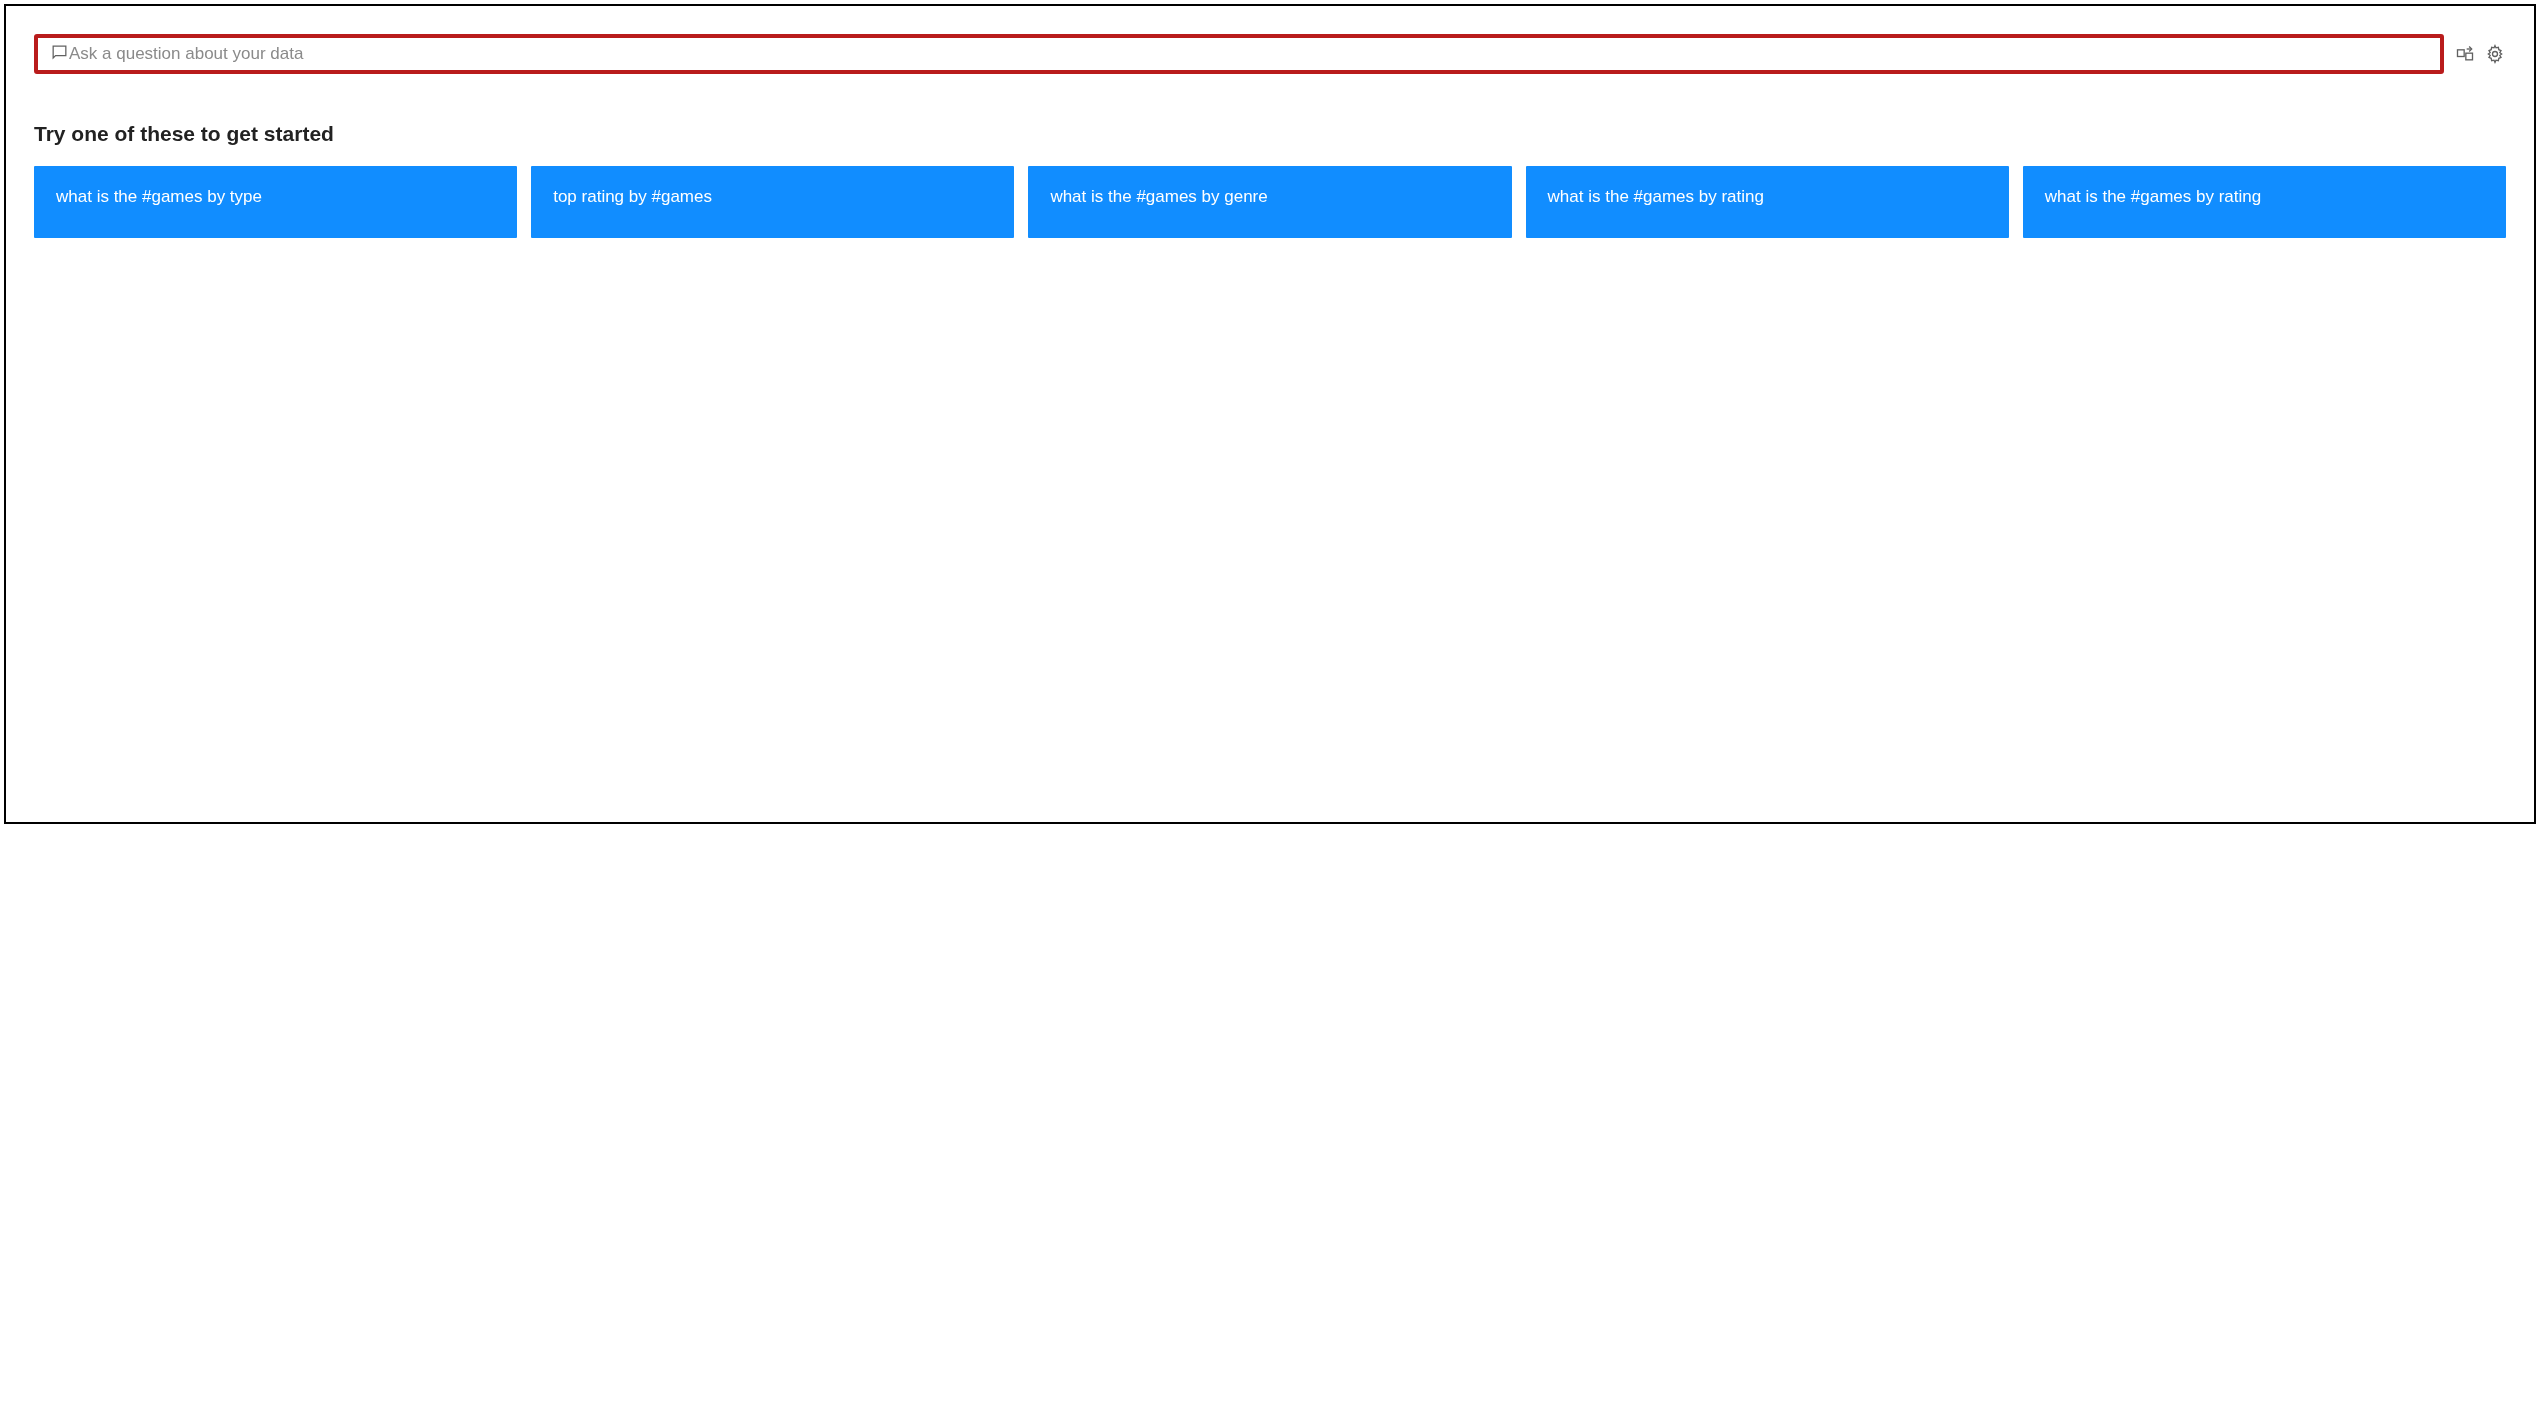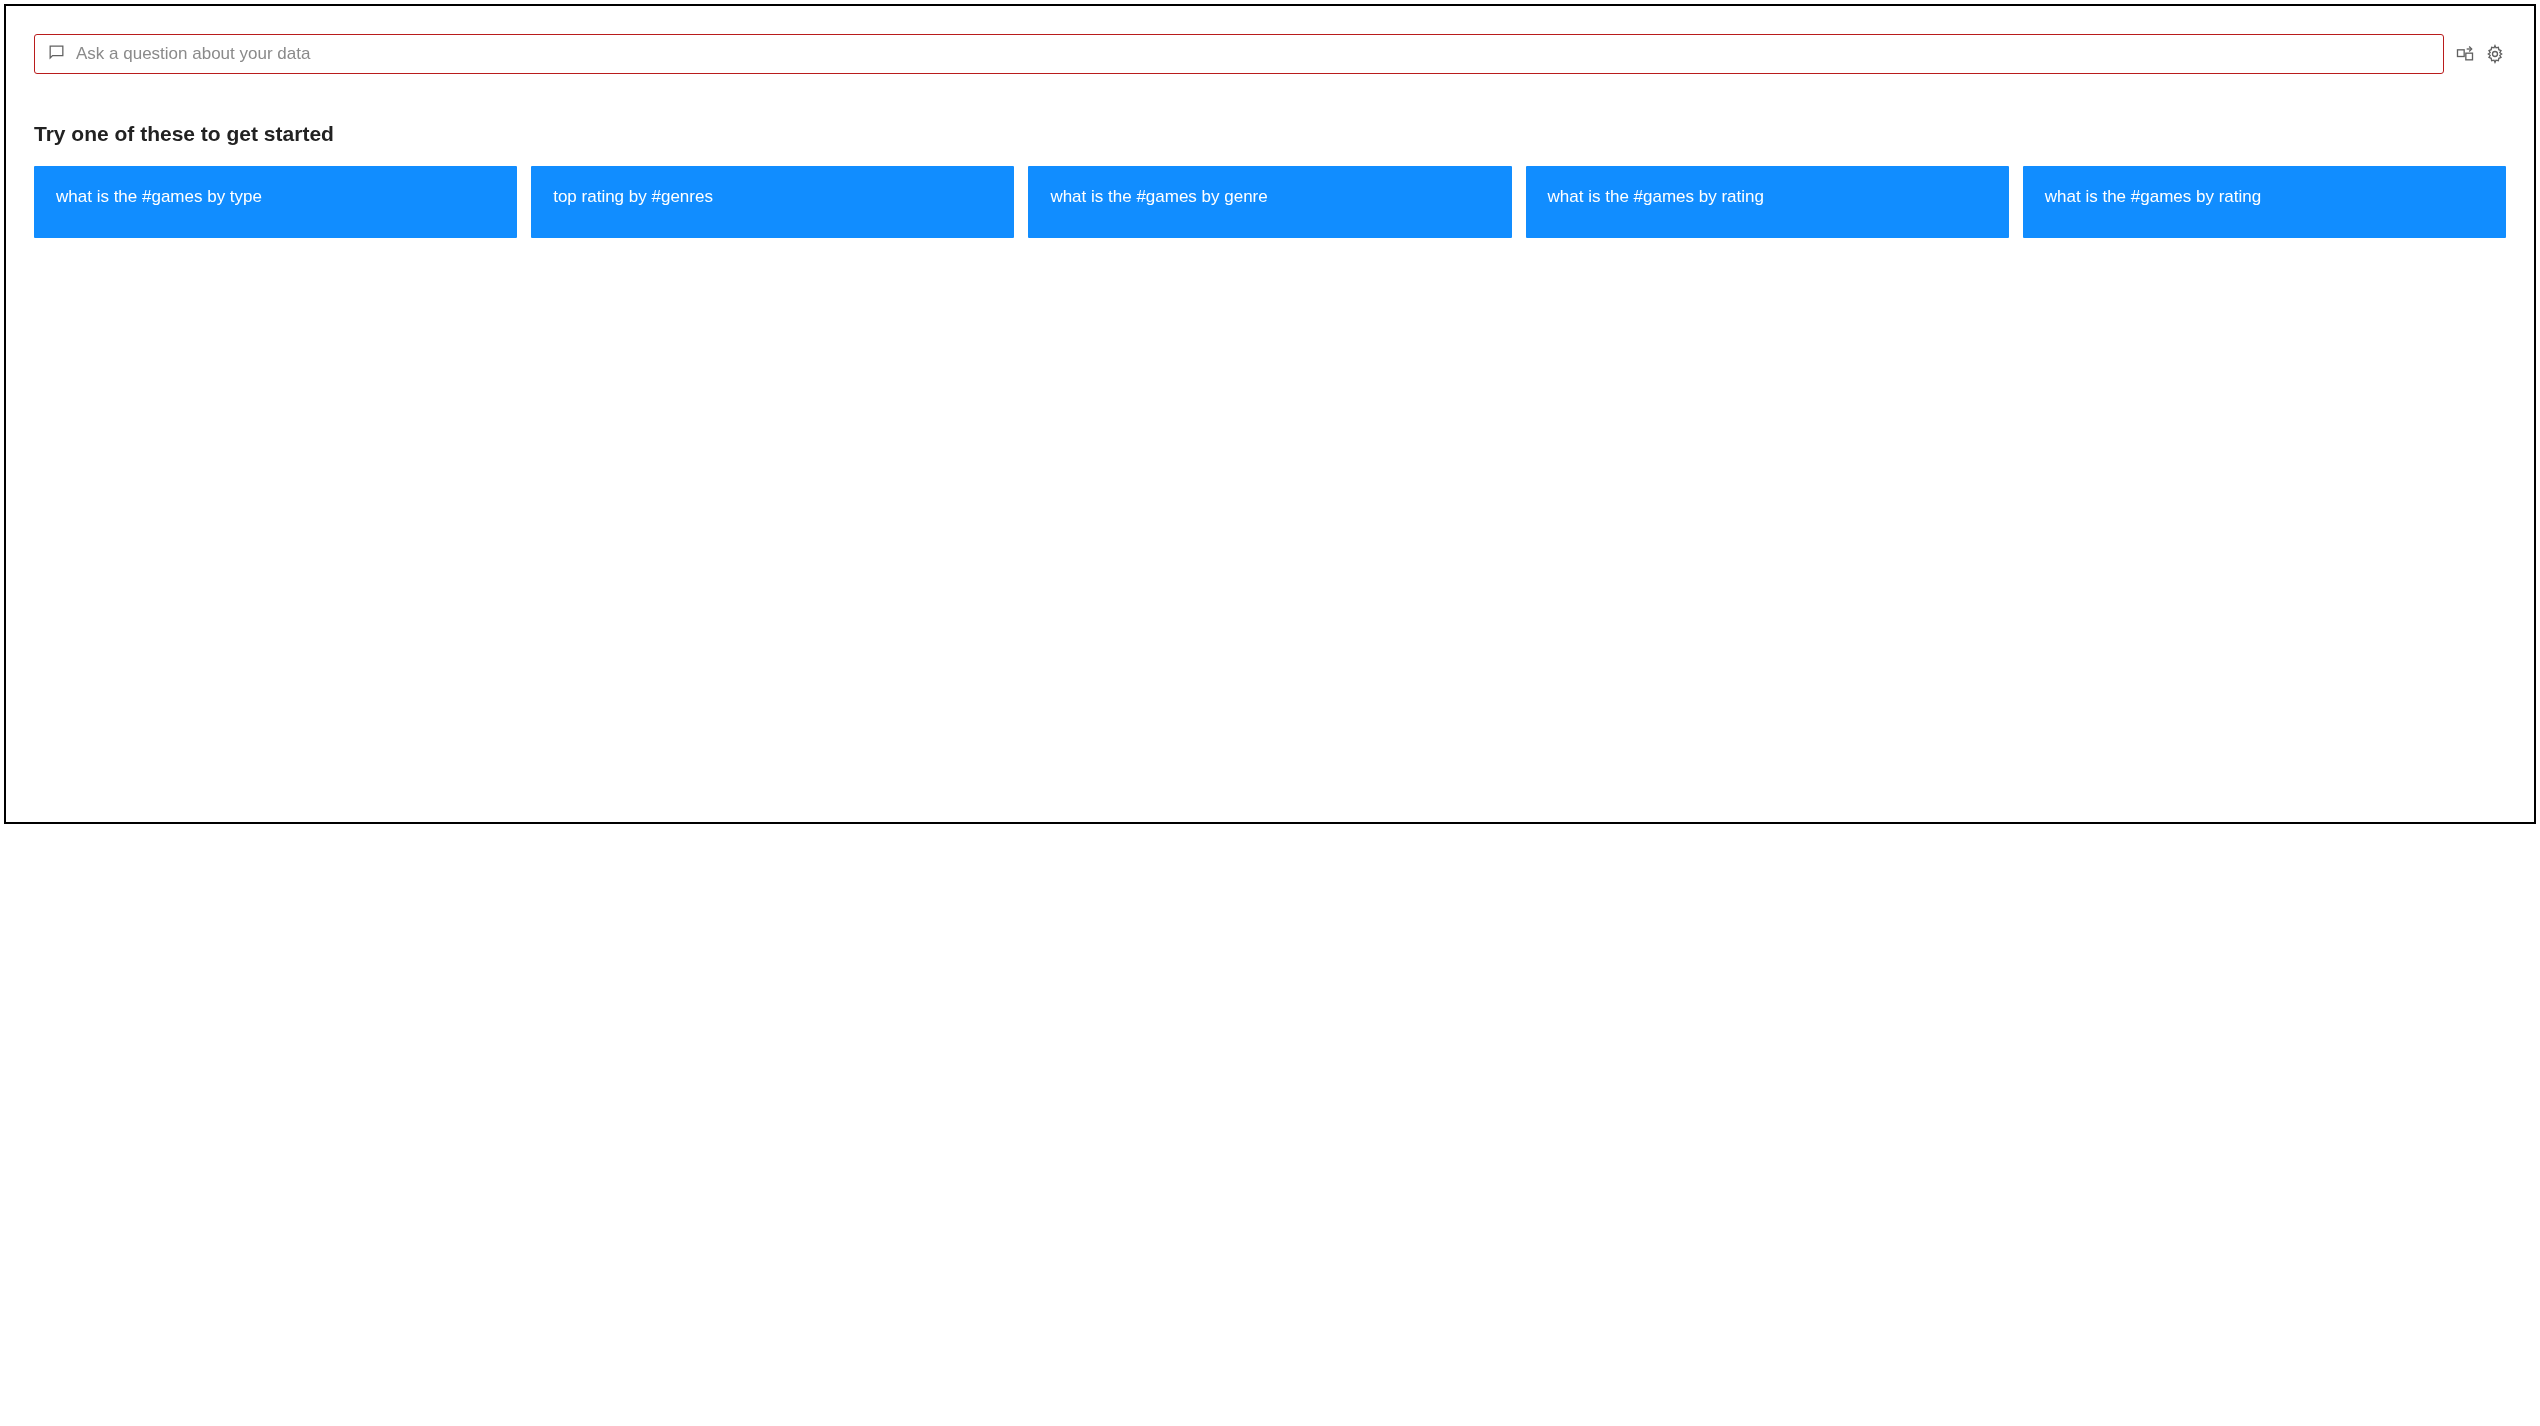--- a/index.html
+++ b/index.html
@@ -16,27 +16,26 @@
       position: relative;
     }
     .top-row {
       display: flex;
       align-items: center;
       gap: 10px;
       width: 100%;
     }
     .qa-box {
       flex: 1;
-      border: 1px solid #b91c1c;
+      border: 4px solid #b91c1c;
       border-radius: 3px;
       height: 40px;
       display: flex;
       align-items: center;
       padding: 0 12px;
-      gap: 10px;
     }
     .qa-box input {
       flex: 1;
       border: none;
       outline: none;
       font-size: 17px;
       color: #333;
       background: transparent;
     }
     .qa-box input::placeholder { color: #8a8a8a; }
@@ -123,21 +122,21 @@
     </div>
   </div>
 
   <div class="heading">Try one of these to get started</div>
 
   <div class="cards">
     <div class="card">
         <span>what is the #games by type</span>
       </div>
     <div class="card">
-        <span>top rating by #genres</span>
+        <span>top rating by #games</span>
       </div>
     <div class="card">
         <span>what is the #games by genre</span>
       </div>
     <div class="card">
         <span>what is the #games by rating</span>
       </div>
     <div class="card">
         <span>what is the #games by rating</span>
       </div>

